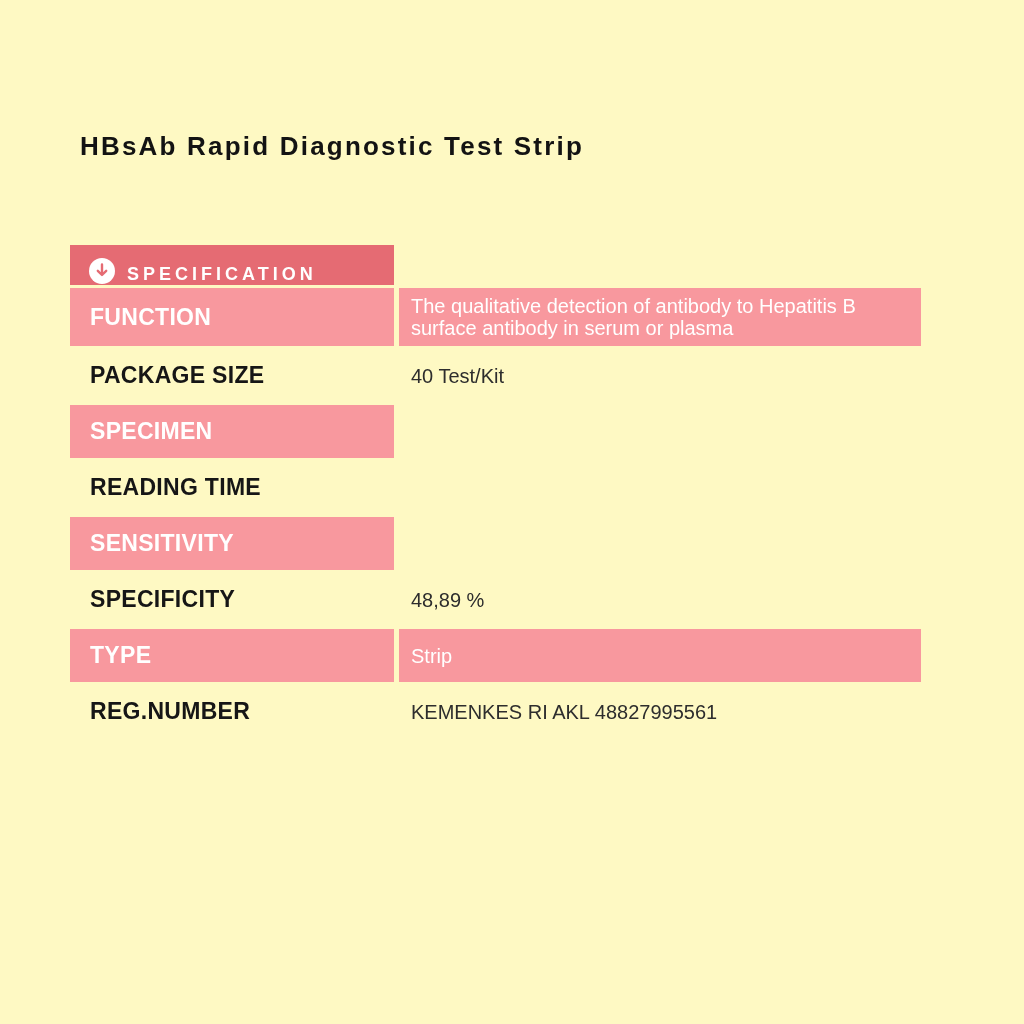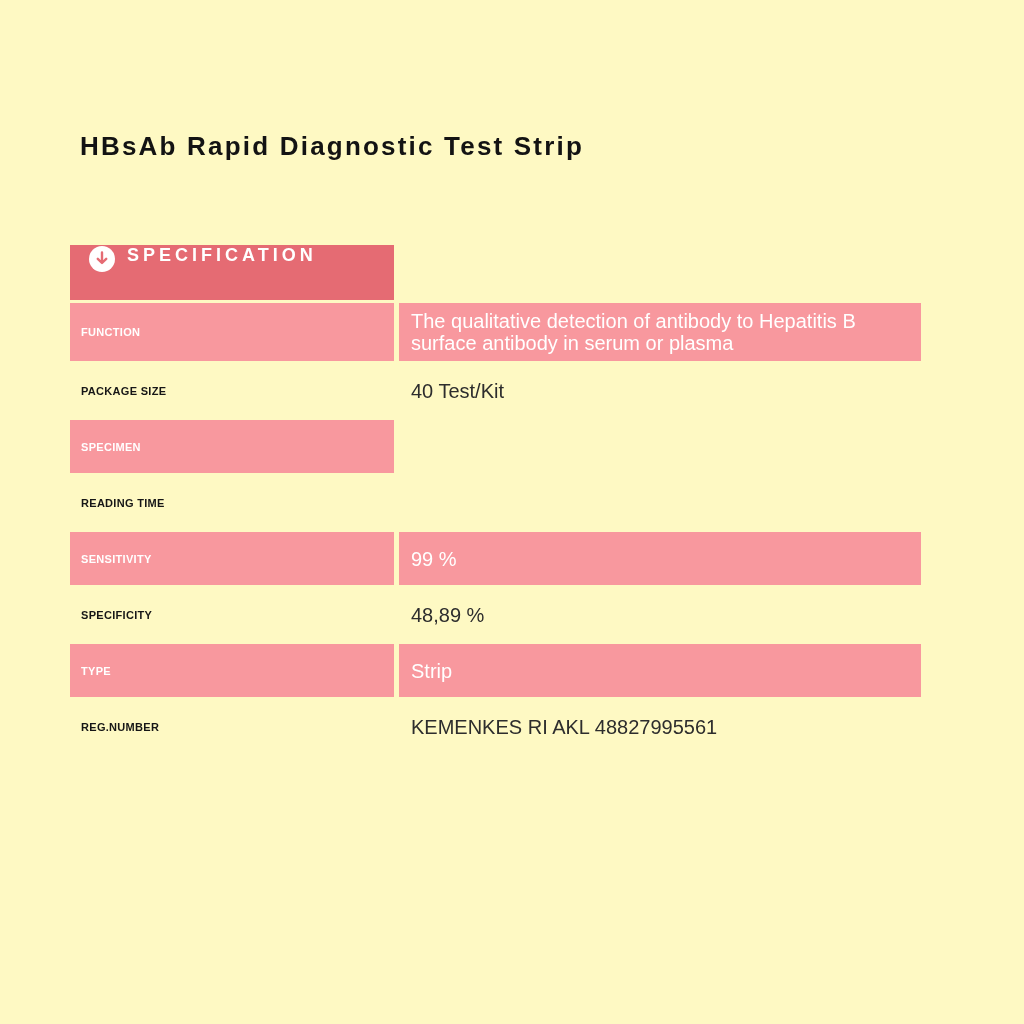--- a/index.html
+++ b/index.html
@@ -22,24 +22,24 @@
     white-space: nowrap;
   }
   .spec-section {
     position: absolute;
     left: 70px;
     top: 245px;
     width: 851px;
   }
   .spec-header {
     width: 324px;
-    height: 55px;
+    height: 40px;
     background: #E56B73;
     display: flex;
-    align-items: flex-start;
+    align-items: flex-end;
     box-sizing: border-box;
     padding-left: 18px;
   }
   .spec-header-icon {
     width: 28px;
     height: 28px;
     flex: none;
     display: block;
   }
   .spec-header-label {
@@ -56,22 +56,22 @@
     height: 53px;
     margin-top: 3px;
   }
   .spec-row.tall { height: 58px; }
   .cell-label {
     width: 324px;
     flex: none;
     display: flex;
     align-items: center;
     box-sizing: border-box;
-    padding-left: 11px;
-    font-size: 11px;
+    padding-left: 20px;
+    font-size: 23px;
     font-weight: bold;
     letter-spacing: 0.3px;
     text-align: center;
   }
   .cell-value {
     flex: 1;
     display: flex;
     align-items: center;
     box-sizing: border-box;
     padding-left: 12px;
@@ -117,21 +117,20 @@
     <div class="spec-row pink">
       <div class="cell-label">SPECIMEN</div>
     </div>
 
     <div class="spec-row plain">
       <div class="cell-label">READING TIME</div>
     </div>
 
     <div class="spec-row pink">
       <div class="cell-label">SENSITIVITY</div>
-      <div class="cell-value">99 %</div>
     </div>
 
     <div class="spec-row plain">
       <div class="cell-label">SPECIFICITY</div>
       <div class="cell-value">48,89 %</div>
     </div>
 
     <div class="spec-row pink">
       <div class="cell-label">TYPE</div>
       <div class="cell-value">Strip</div>

